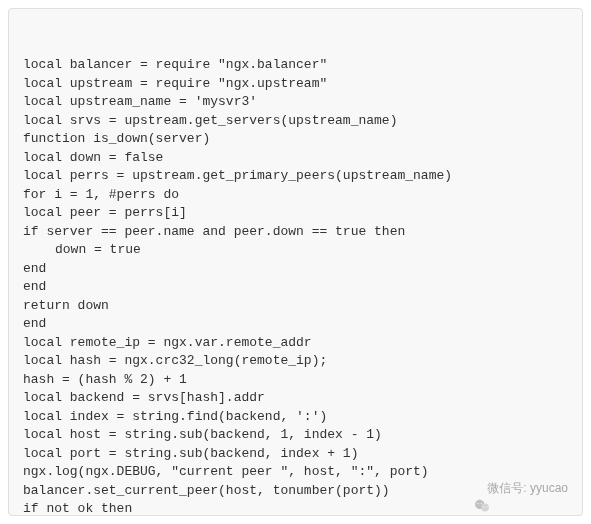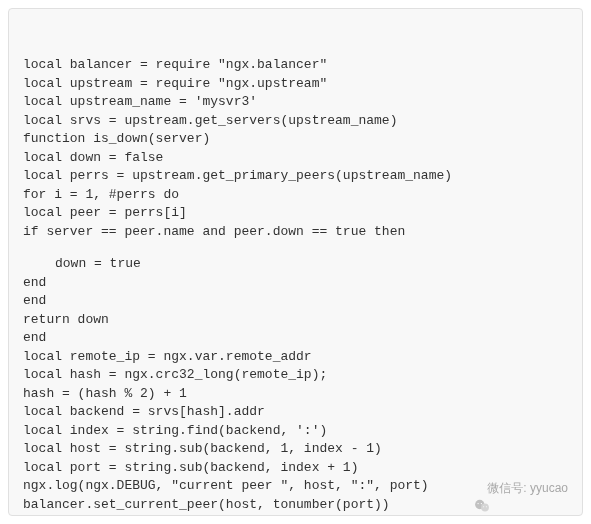--- a/index.html
+++ b/index.html
@@ -22,21 +22,21 @@
     background: #f8f8f8;
     padding: 10px 14px 10px 14px;
     font-family: "Courier New", Courier, monospace;
     font-size: 13px;
     line-height: 18.5px;
     color: #333333;
     white-space: pre;
     overflow: hidden;
   }
   .line { display: block; }
-  .indent1 { padding-left: 32px; margin-top: 14px; }
+  .indent1 { padding-left: 32px; }
   .watermark {
     position: absolute;
     right: 14px;
     bottom: 18px;
     display: flex;
     align-items: center;
     gap: 16px;
     font-family: -apple-system, BlinkMacSystemFont, "Segoe UI", Arial, sans-serif;
     font-size: 12px;
     color: #9a9a9a;

